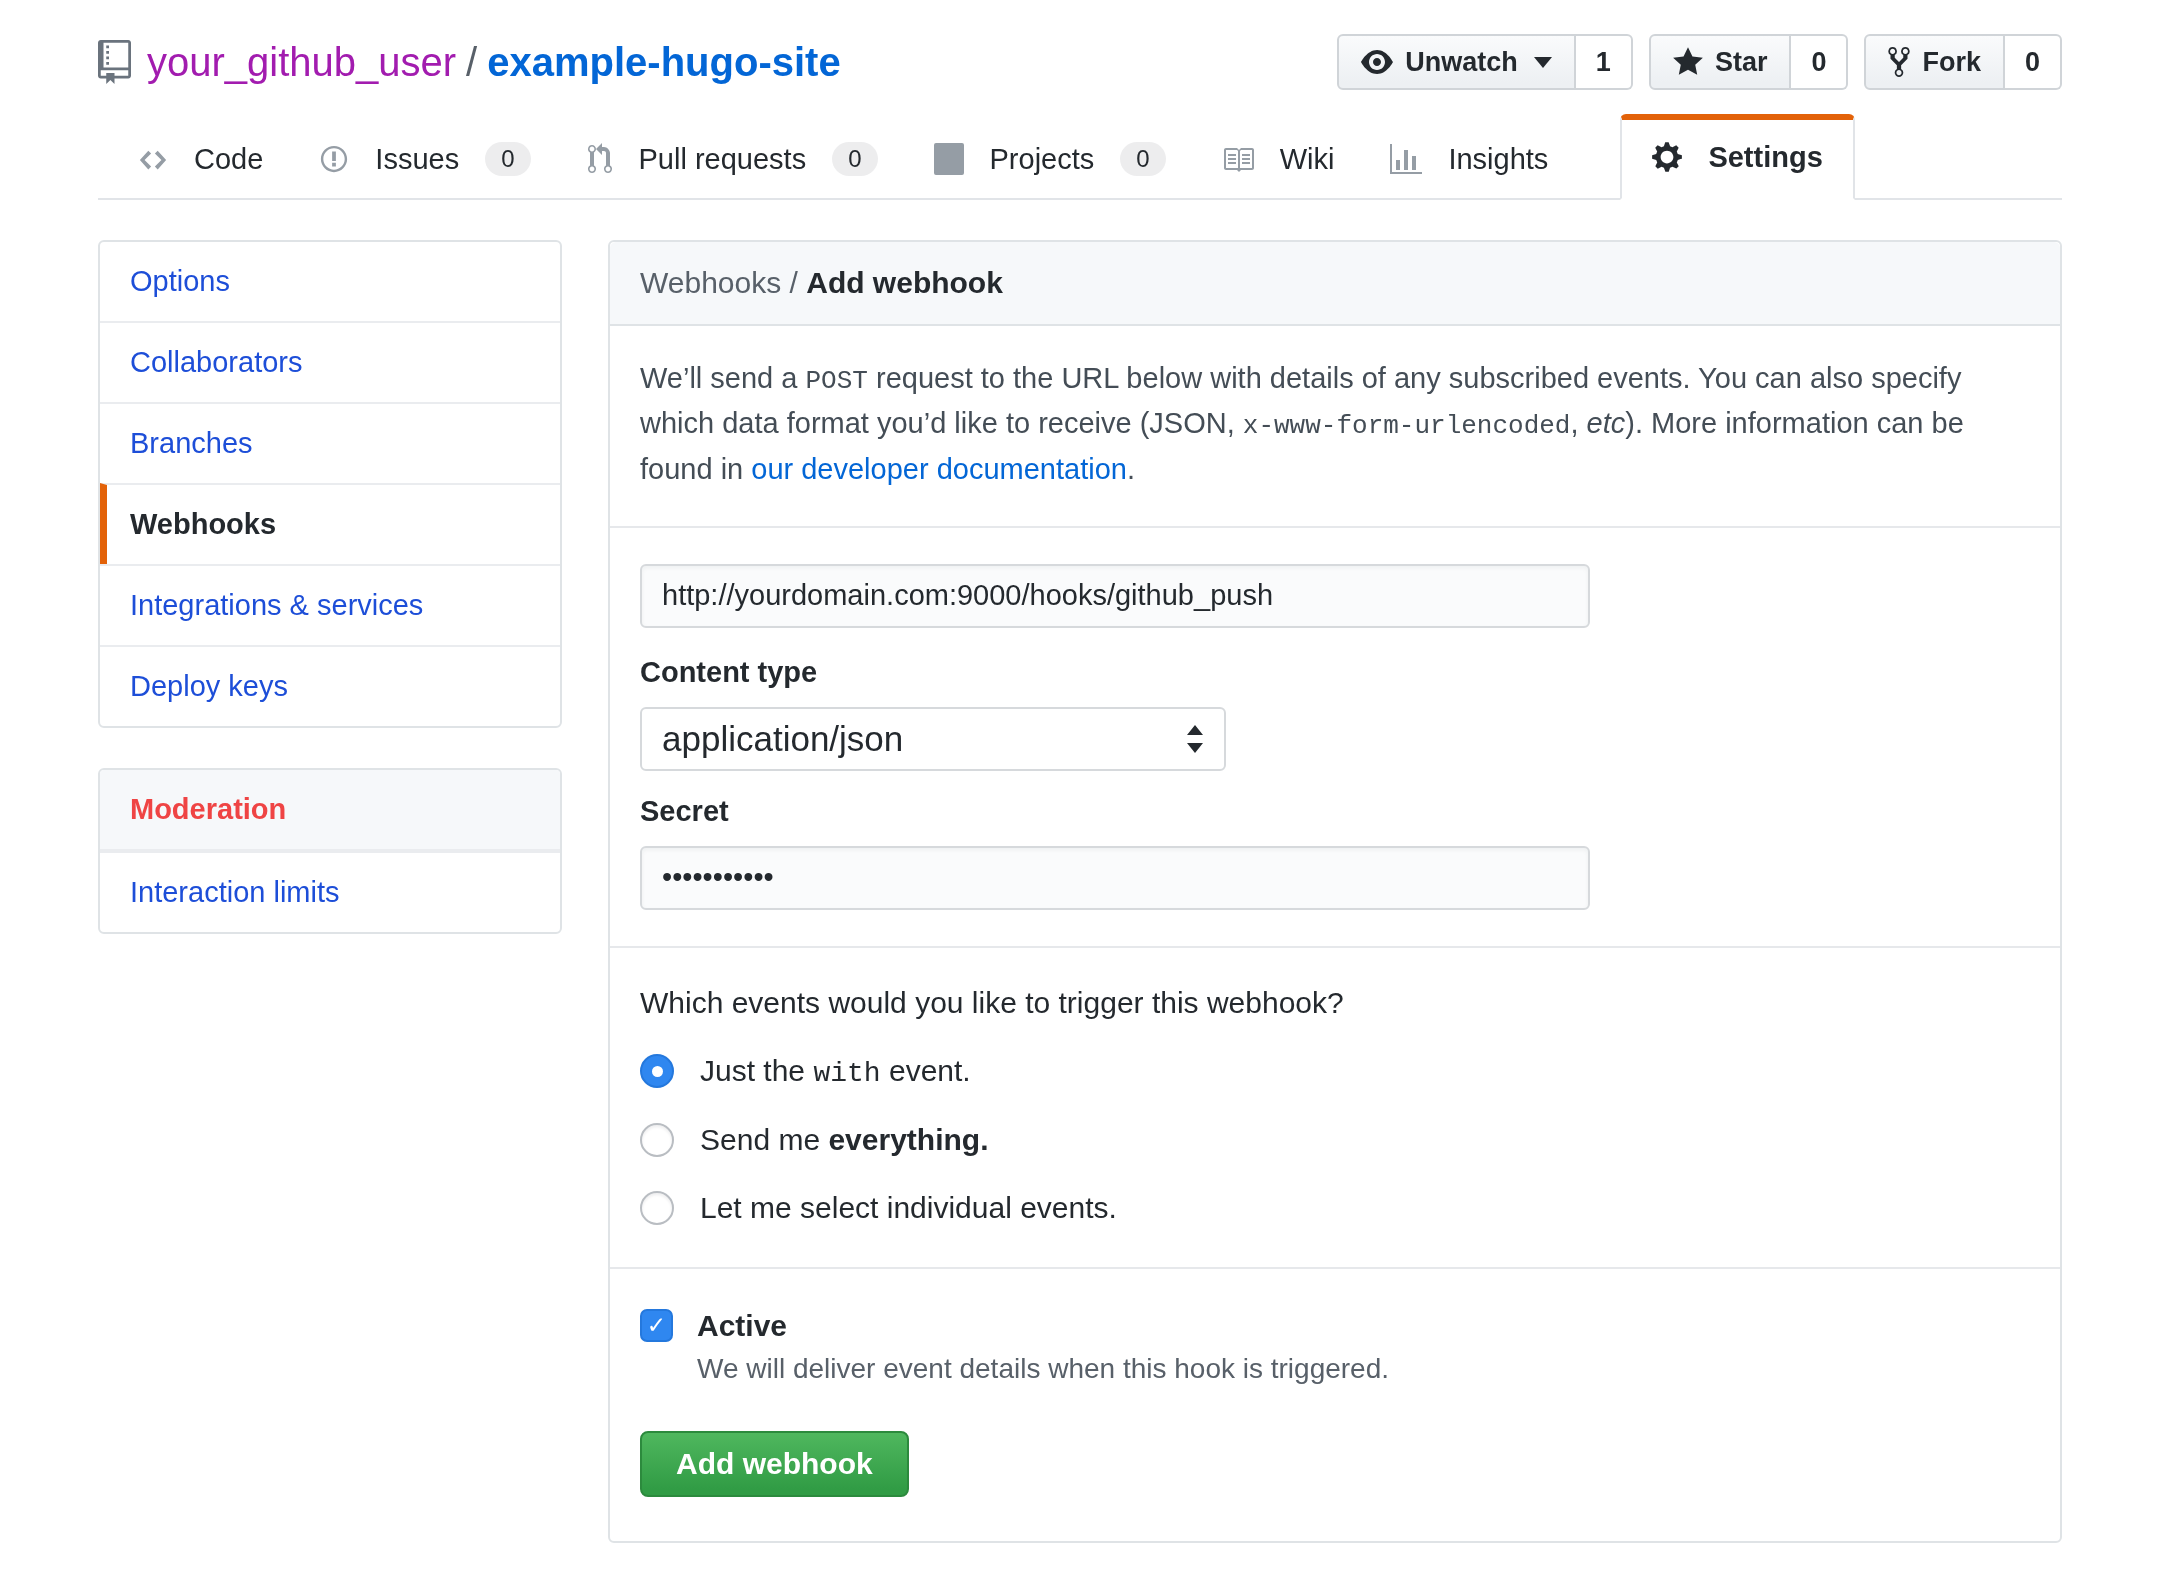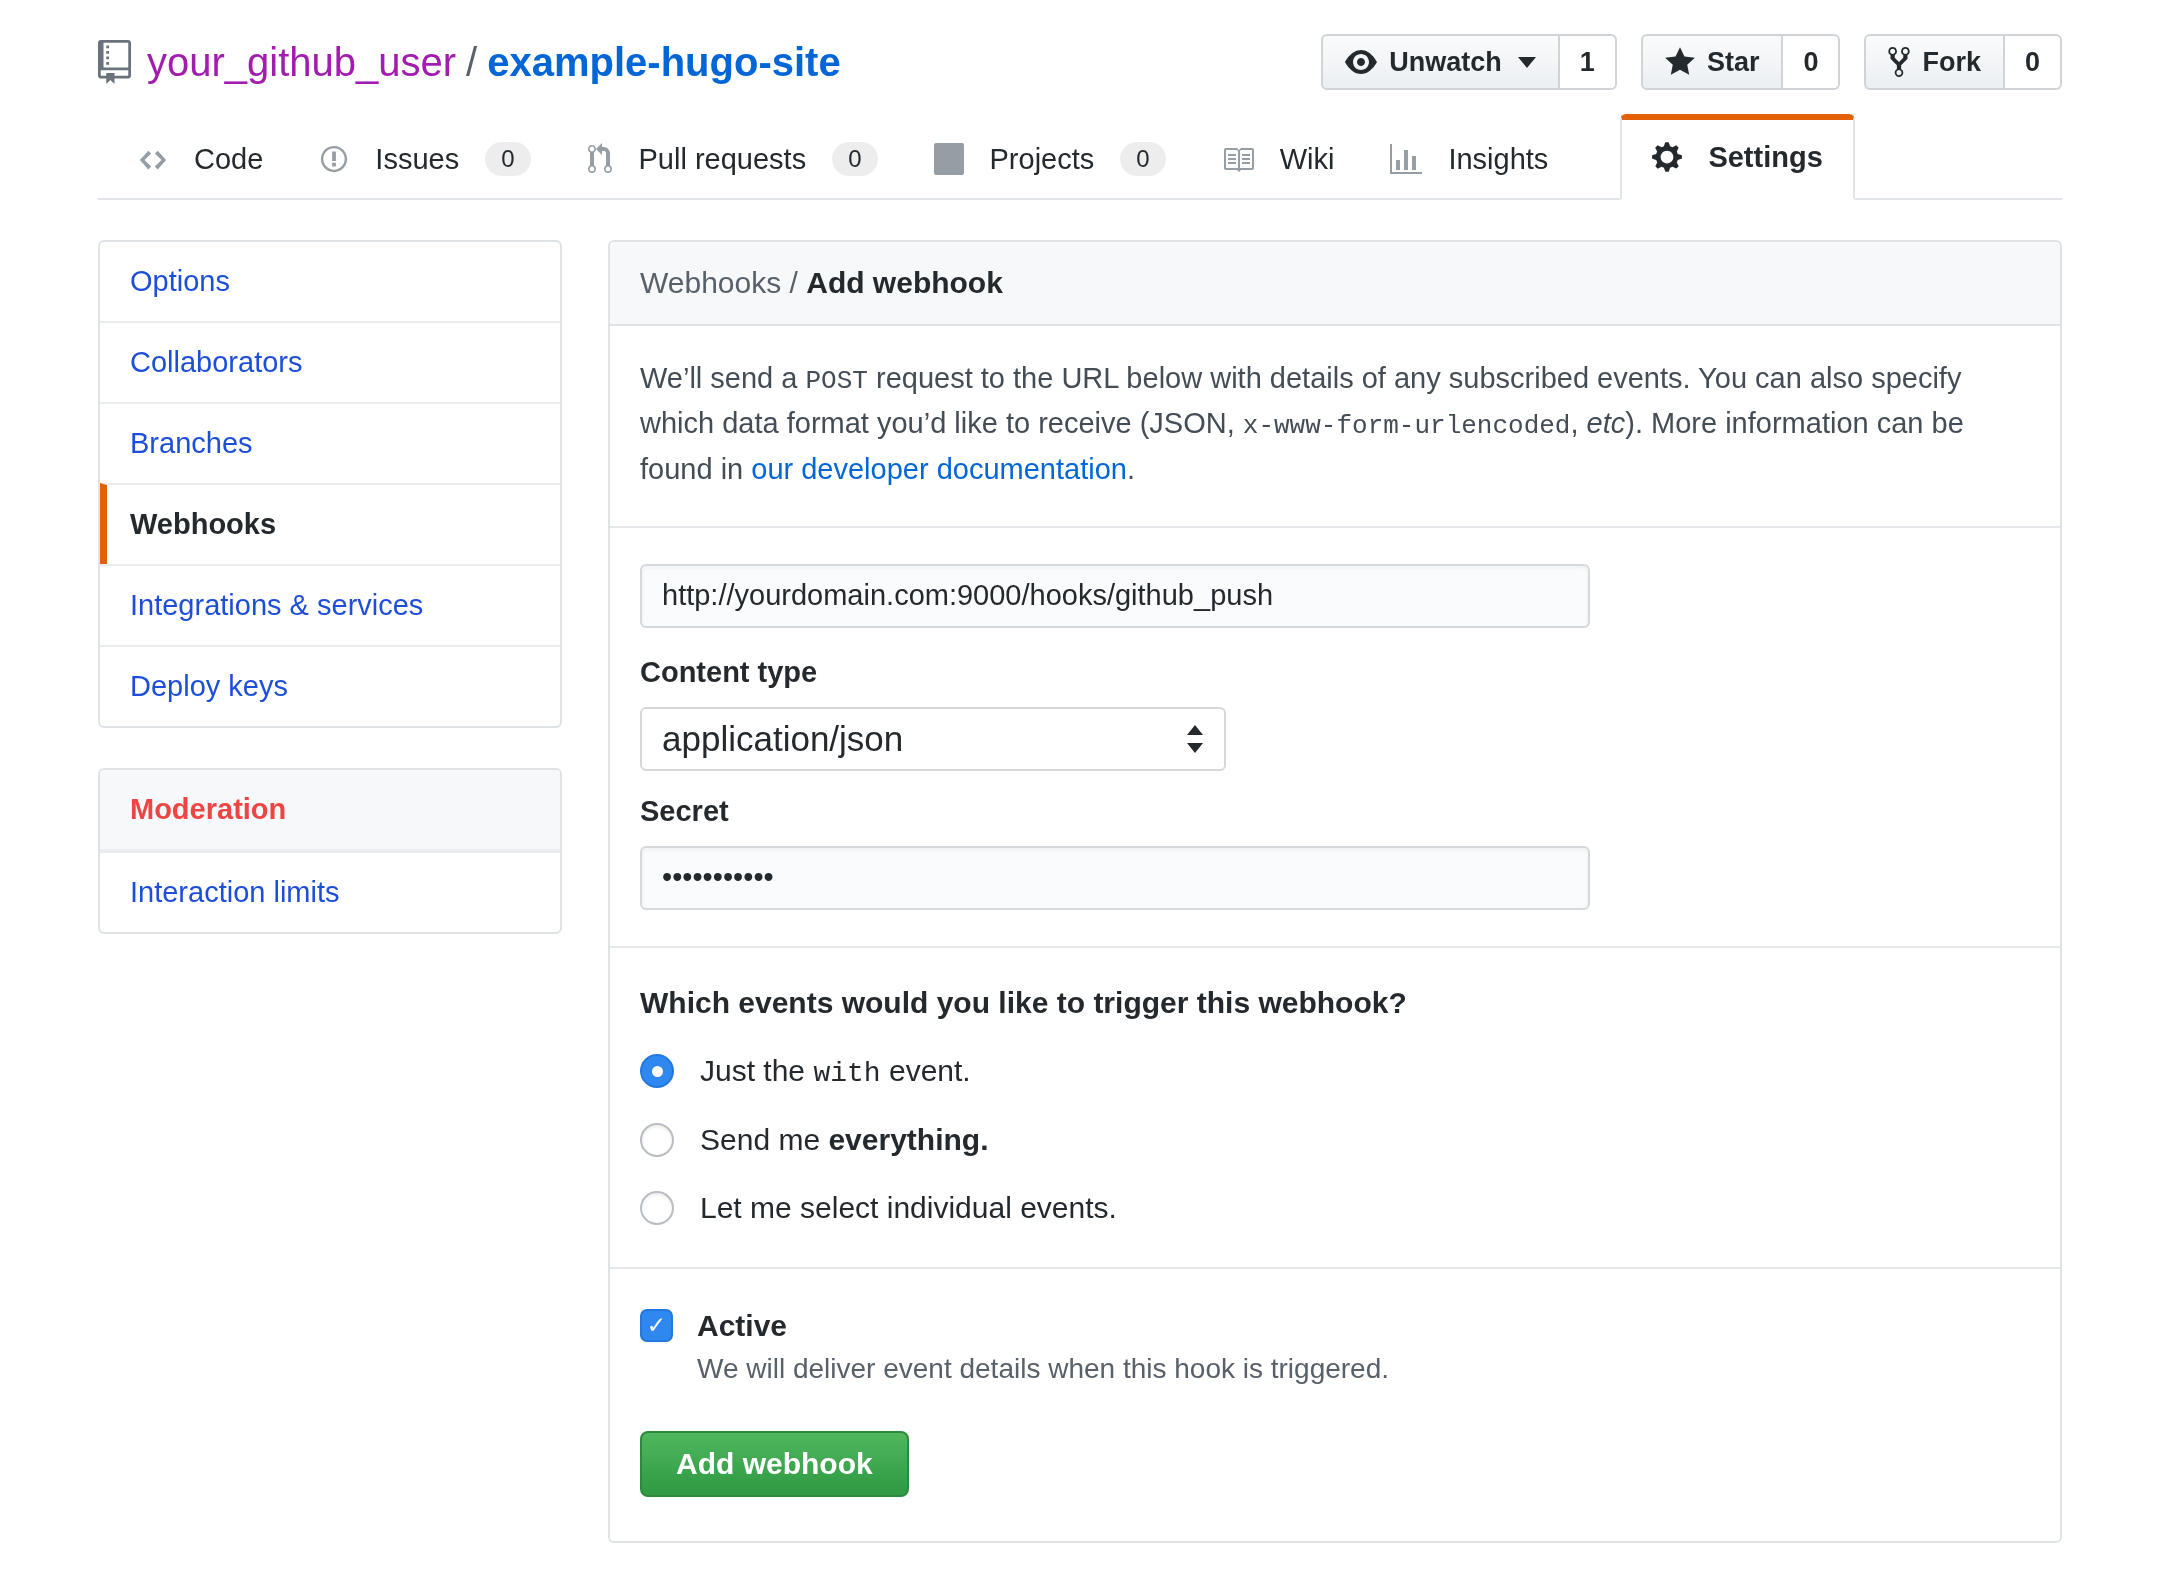--- a/index.html
+++ b/index.html
@@ -14,21 +14,21 @@
   .page { padding:34px 98px 0 98px; }
 
   
   .repo-header { display:flex; justify-content:space-between; align-items:center; }
   .repo-title { display:flex; align-items:center; gap:16px; font-size:40px; line-height:1.2; }
   .repo-title svg { fill:#6a737d; }
   .repo-link { color:#a21caf; }
   .repo-sep { color:#586069; margin:0 4px; }
   .repo-name { color:#0366d6; font-weight:700; }
 
-  .actions { display:flex; gap:24px;padding-left:20px; }
+  .actions { display:flex; gap:16px;padding-left:20px; }
   .btn-group { display:flex; }
   .btn {
     height:56px; padding:0 22px; display:flex; align-items:center; gap:12px;
     font-size:27px; font-weight:700; color:#24292e; cursor:pointer;
     background:linear-gradient(-180deg,#fafbfc,#edf0f3 90%);
     border:2px solid #d0d4d8; border-radius:6px 0 0 6px;
   }
   .btn svg { fill:#24292e; }
   .social-count {
     height:56px; padding:0 20px; display:flex; align-items:center;
@@ -94,21 +94,21 @@
   }
   .select {
     width:586px; height:64px; padding:12px 20px; margin-bottom:24px;
     display:flex; align-items:center; justify-content:space-between;
     font-size:35px; background:#fff; border:2px solid #d6d9dc; border-radius:6px; cursor:pointer;
   }
   .select svg { fill:#24292e; }
 
   .section-divider { border:none; border-top:2px solid #e6e8eb; margin:36px -30px 0 -30px; }
 
-  .events-heading { font-size:30px; font-weight:700; margin:38px 0 34px 0; }
+  .events-heading { font-size:30px; font-weight:400; margin:38px 0 34px 0; }
   .radio-row { display:flex; align-items:center; gap:26px; margin-bottom:34px; font-size:30px; }
   .radio {
     width:34px; height:34px; border-radius:50%; flex:none; position:relative; cursor:pointer;
     background:#fff; border:2px solid #b9bdc2; box-shadow:inset 0 2px 3px rgba(27,31,35,.08);
   }
   .radio.checked { background:#2f87f0; border:2px solid #2478dd; box-shadow:none; }
   .radio.checked::after {
     content:""; position:absolute; left:50%; top:50%; width:11px; height:11px;
     margin:-5.5px 0 0 -5.5px; border-radius:50%; background:#fff;
   }

